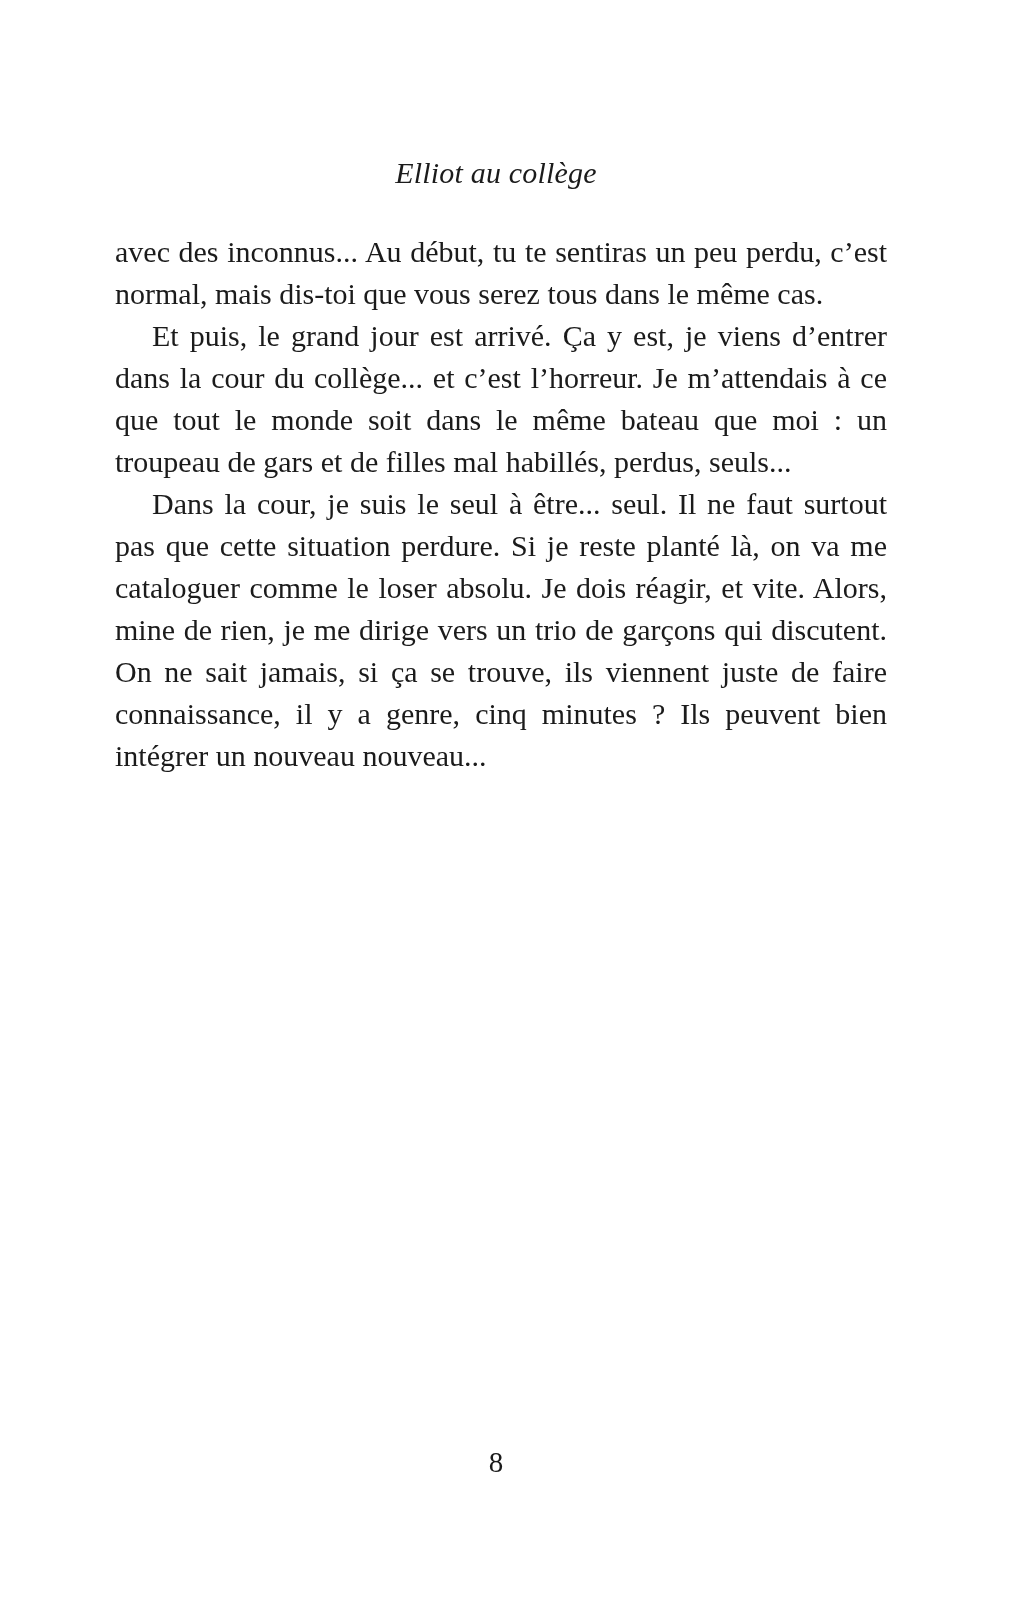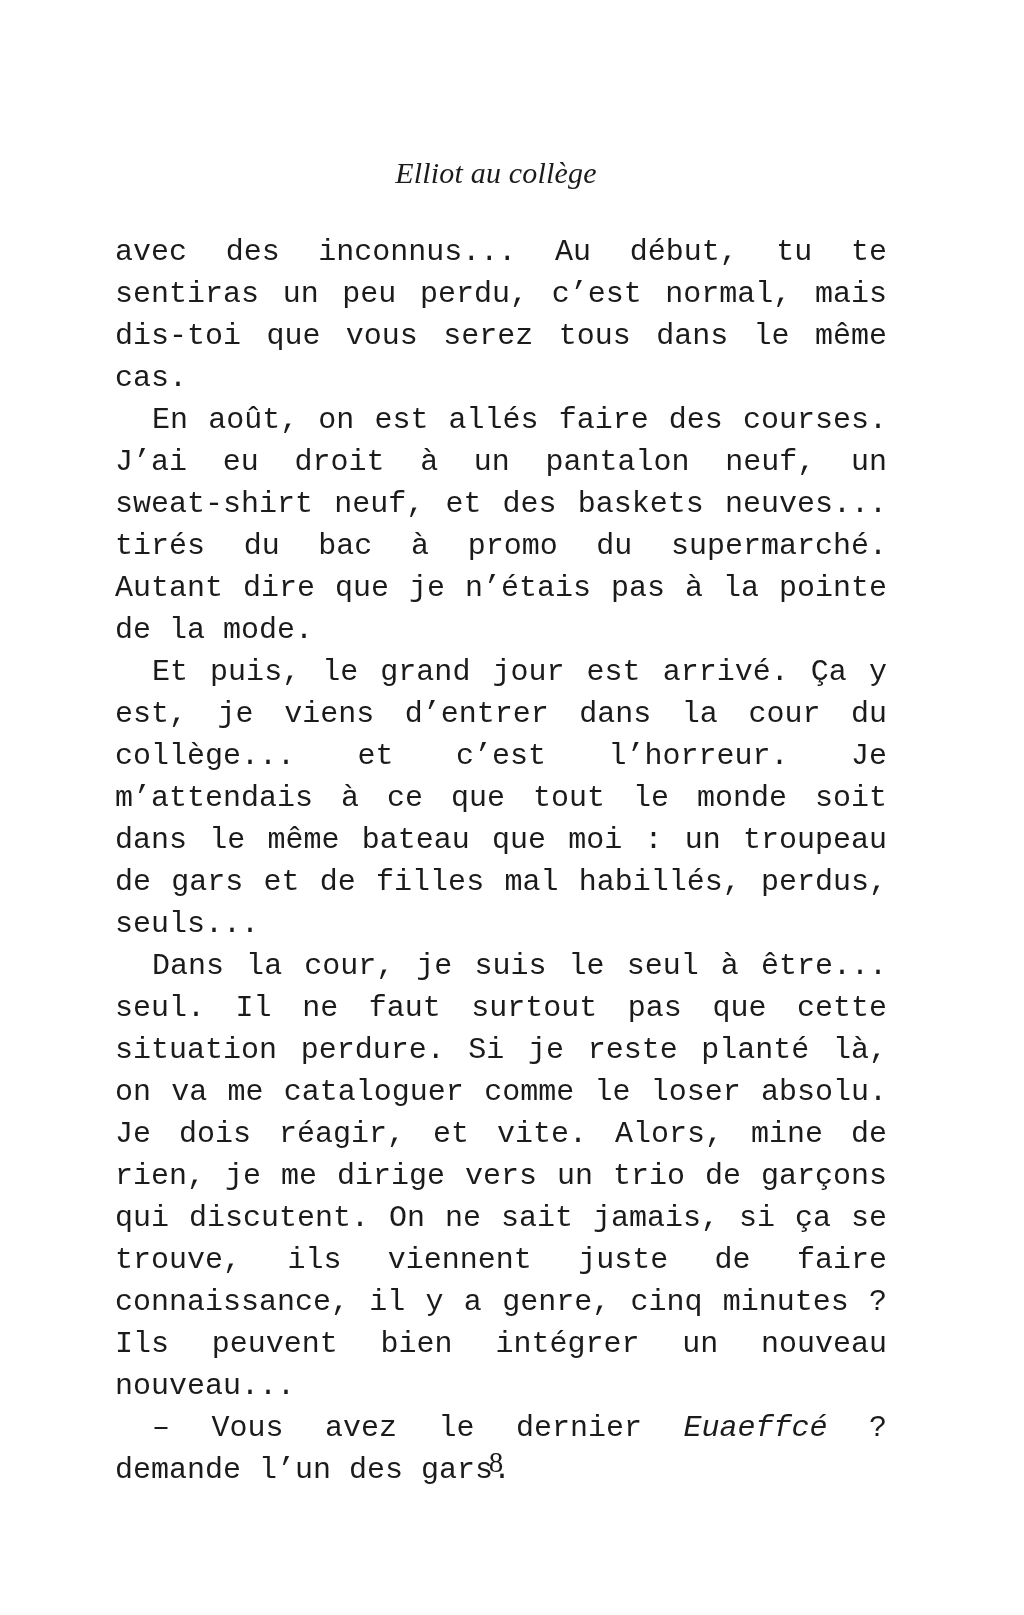--- a/index.html
+++ b/index.html
@@ -27,21 +27,20 @@
     font-size: 30px;
     letter-spacing: 0.2px;
   }
   .body-text {
     position: absolute;
     top: 203px;
     left: 115px;
     width: 772px;
     font-size: 30px;
     line-height: 42px;
-    font-family: Liberation Mono, monospace;
   }
   .body-text p {
     margin: 0;
     padding: 0;
     text-align: justify;
     text-justify: inter-word;
     text-indent: 0;
   }
   .body-text p.indent {
     text-indent: 37px;
@@ -59,20 +58,18 @@
   }
 </style>
 </head>
 <body>
 
 <div class="page">
   <div class="running-head">Elliot au collège</div>
 
   <div class="body-text">
       <p class=""><span>avec des inconnus... Au début, tu te sentiras un peu perdu, c’est normal, mais dis-toi que vous serez tous dans le même cas.</span></p>
-      <p class="indent"><span>En août, on est allés faire des courses. J’ai eu droit à un pantalon neuf, un sweat-shirt neuf, et des baskets neuves... tirés du bac à promo du supermarché. Autant dire que je n’étais pas à la pointe de la mode.</span></p>
       <p class="indent"><span>Et puis, le grand jour est arrivé. Ça y est, je viens d’entrer dans la cour du collège... et c’est l’horreur. Je m’attendais à ce que tout le monde soit dans le même bateau que moi&nbsp;: un troupeau de gars et de filles mal habillés, perdus, seuls...</span></p>
       <p class="indent"><span>Dans la cour, je suis le seul à être... seul. Il ne faut surtout pas que cette situation perdure. Si je reste planté là, on va me cataloguer comme le loser absolu. Je dois réagir, et vite. Alors, mine de rien, je me dirige vers un trio de garçons qui discutent. On ne sait jamais, si ça se trouve, ils viennent juste de faire connaissance, il y a genre, cinq minutes&nbsp;? Ils peuvent bien intégrer un nouveau nouveau...</span></p>
-      <p class="indent"><span>– Vous avez le dernier </span><span class="italic">Euaeffcé</span><span>&nbsp;? demande l’un des gars.</span></p>
     </div>
 
   <div class="folio">8</div>
 </div>
 
 </body></html>

